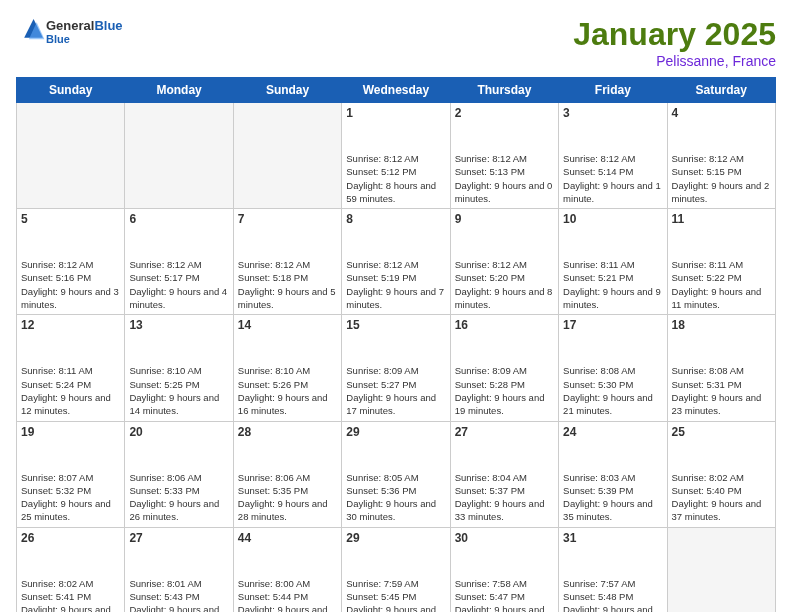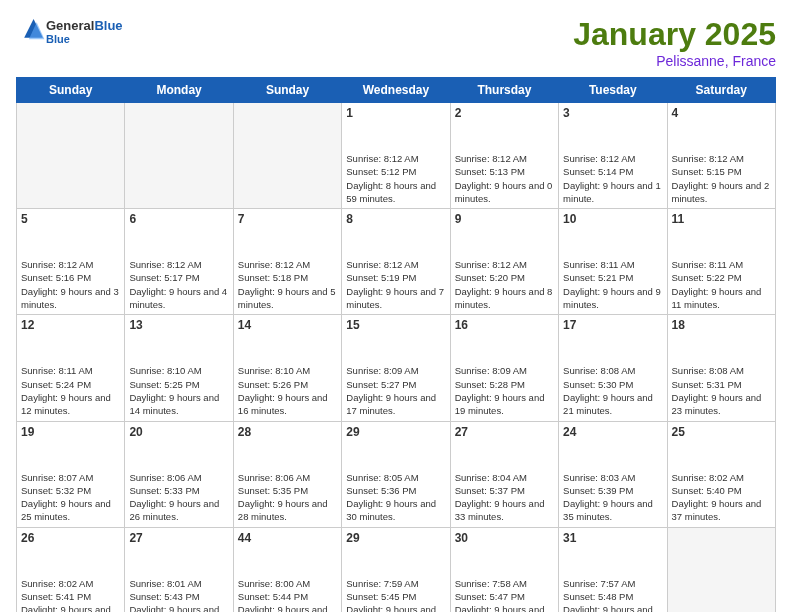--- a/index.html
+++ b/index.html
@@ -108,21 +108,21 @@
   </div>
 
   <table class="calendar">
     <thead>
       <tr>
         <th>Sunday</th>
         <th>Monday</th>
         <th>Sunday</th>
         <th>Wednesday</th>
         <th>Thursday</th>
-        <th>Tuesday</th>
+        <th>Friday</th>
         <th>Saturday</th>
       </tr>
     </thead>
     <tbody id="calendar-body">
     <tr>
           <td class="empty"></td>
           <td class="empty"></td>
           <td class="empty"></td>
           <td>
             <span class="day-number">1</span>

